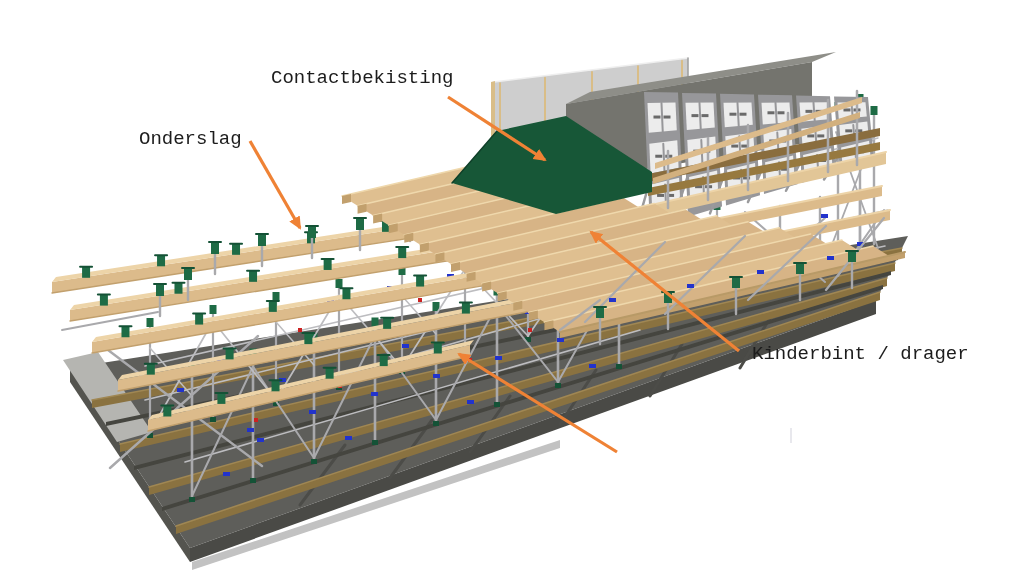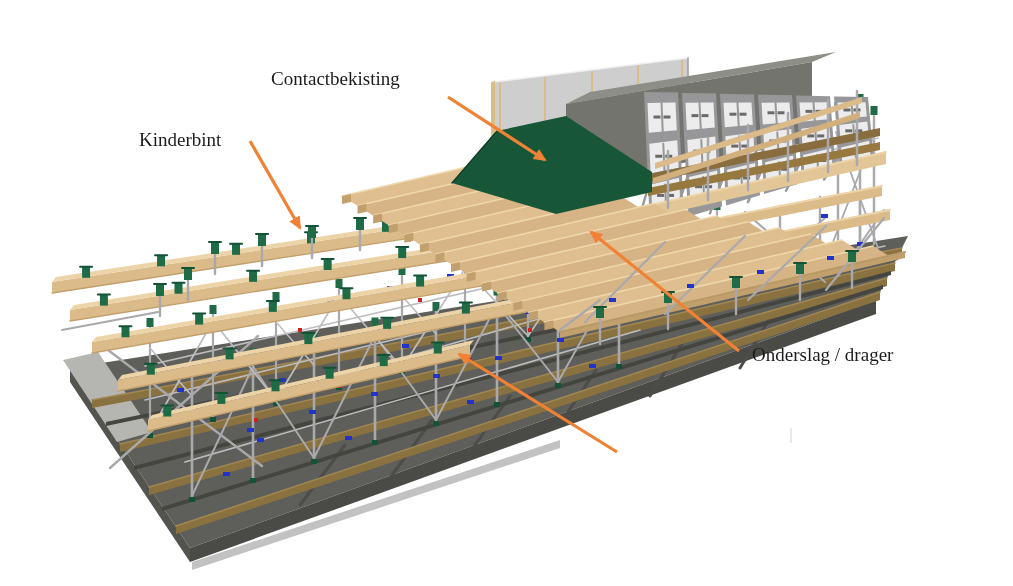--- a/index.html
+++ b/index.html
@@ -1,17 +1,17 @@
 <!DOCTYPE html>
 <html><head>
 <meta charset="utf-8">
 <style>
   html,body{margin:0;padding:0;background:#fff;}
   .stage{position:relative;width:1013px;height:586px;background:#fff;overflow:hidden;
-         font-family:Liberation Serif, serif;}
+         font-family:Liberation Mono, monospace;}
   .stage svg{position:absolute;left:0;top:0;}
   .lbl{position:absolute;font-size:19px;line-height:1.25;color:#1c1c1c;white-space:nowrap;}
   .cursor-ghost{position:absolute;width:2px;height:15px;background:#dcdce4;opacity:.65;}
 </style>
 </head>
 <body>
 
 <div class="stage">
 
   <svg id="scene" width="1013" height="586" viewBox="0 0 1013 586">
@@ -497,16 +497,16 @@
       </g>
     <g>
       <line x1="448" y1="97" x2="545" y2="160" stroke="#ef8235" stroke-width="3.2" marker-end="url(#ah)"></line>
       <line x1="250" y1="141" x2="300" y2="228" stroke="#ef8235" stroke-width="3.2" marker-end="url(#ah)"></line>
       <line x1="739" y1="351" x2="591" y2="232" stroke="#ef8235" stroke-width="3.2" marker-end="url(#ah)"></line>
       <line x1="617" y1="452" x2="459" y2="354" stroke="#ef8235" stroke-width="3.2" marker-end="url(#ah)"></line>
     </g>
   </svg>
 
   <div class="lbl" style="left:271px;top:67px">Contactbekisting</div>
-  <div class="lbl" style="left:139px;top:128px">Kinderbint</div>
-  <div class="lbl" style="left:752px;top:343px">Onderslag / drager</div>
+  <div class="lbl" style="left:139px;top:128px">Onderslag</div>
+  <div class="lbl" style="left:752px;top:343px">Kinderbint / drager</div>
   <div class="cursor-ghost" style="left:790px;top:428px"></div>
 </div>
 
 </body></html>

